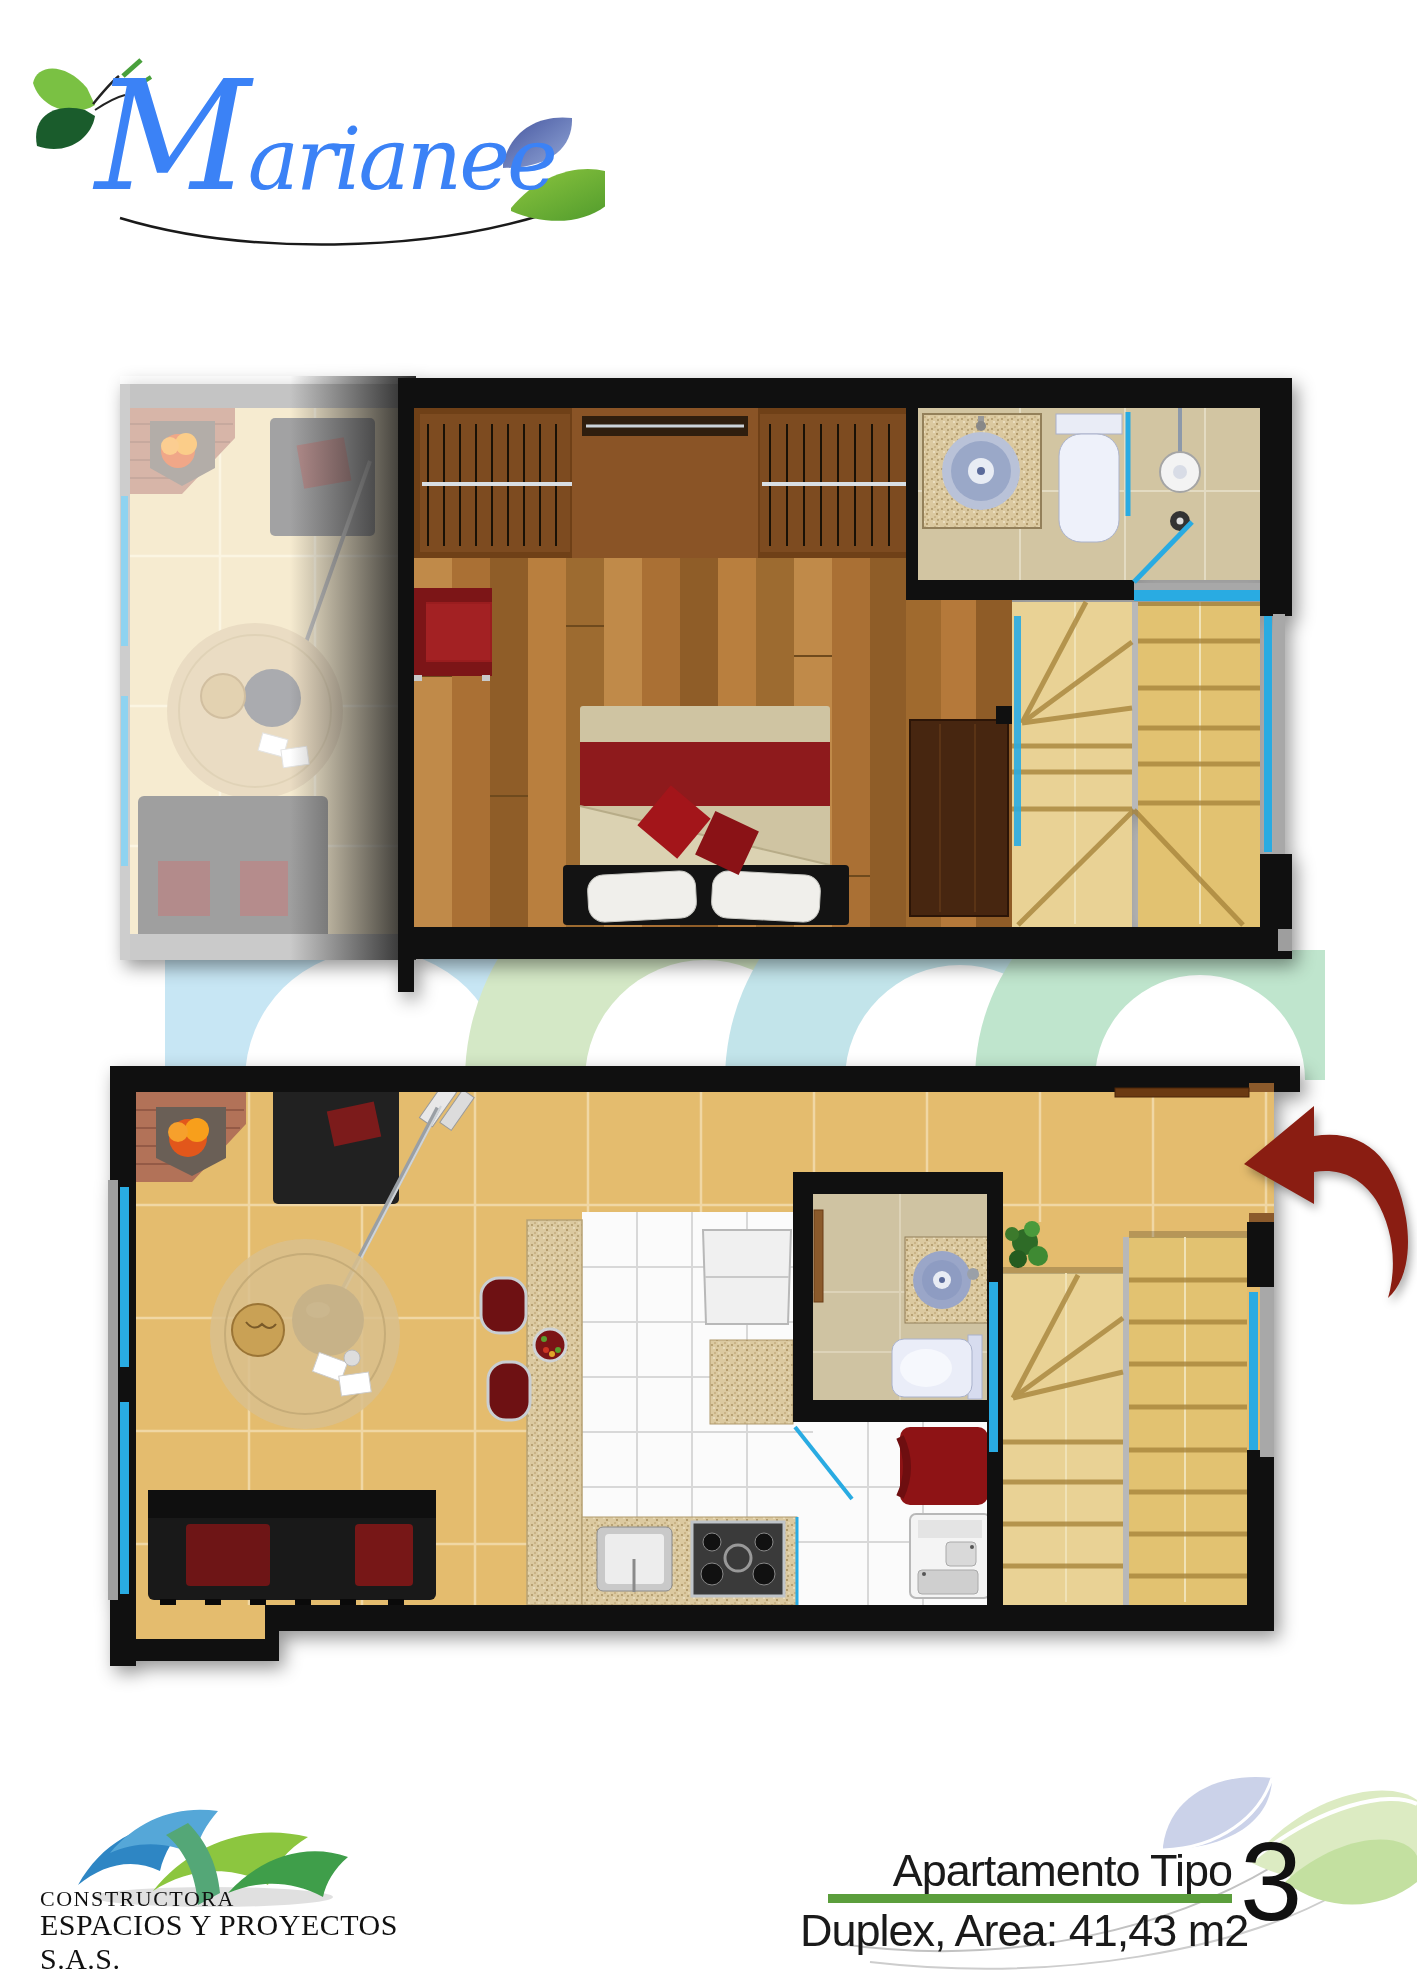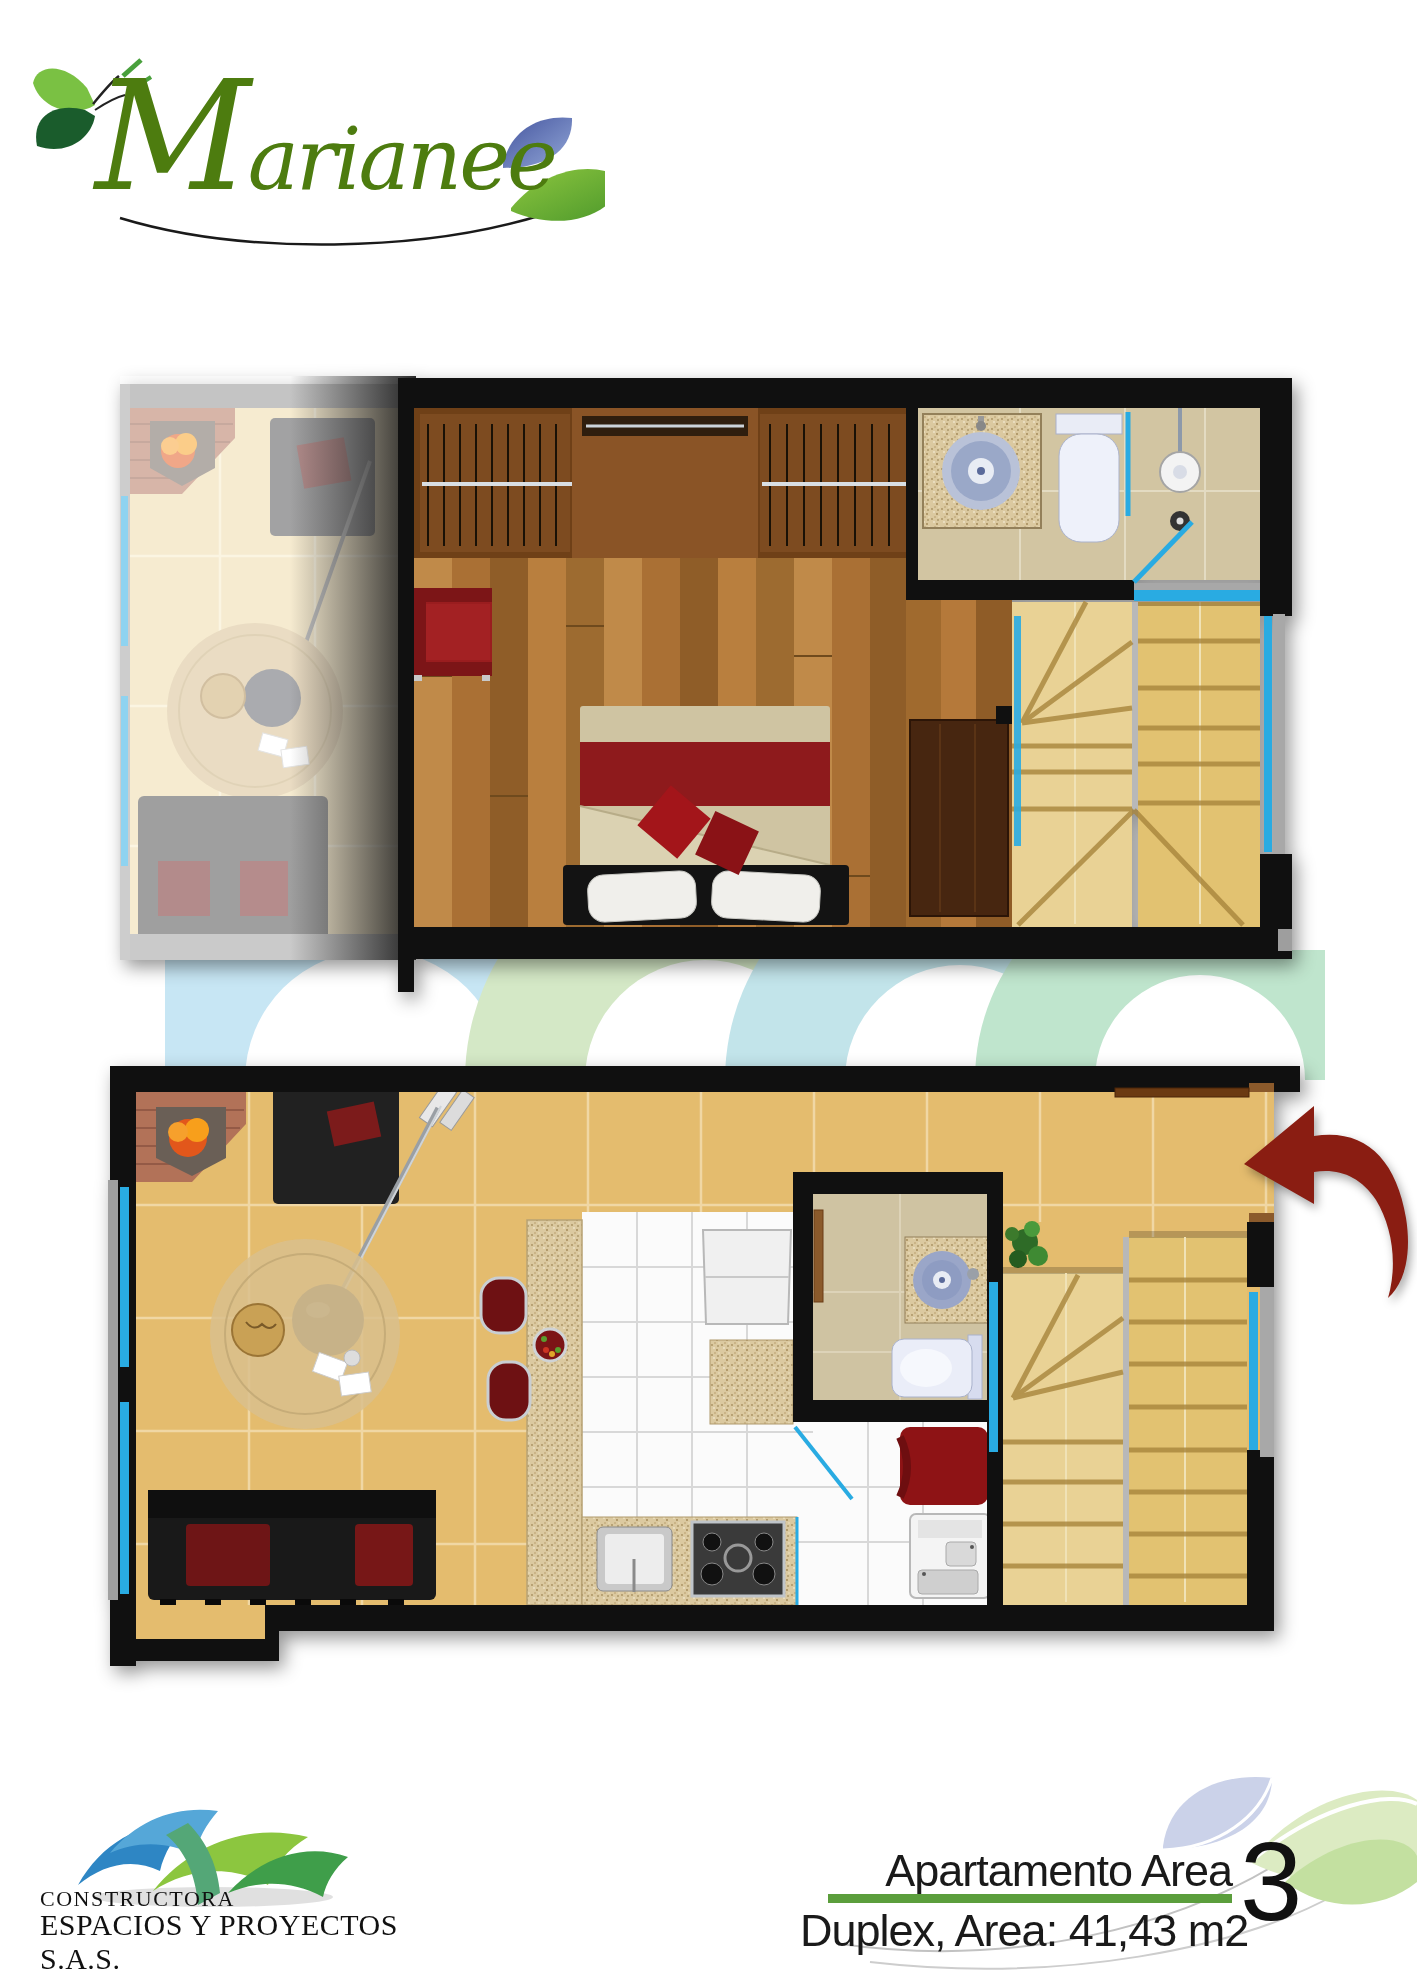--- a/index.html
+++ b/index.html
@@ -2,21 +2,21 @@
 <html><head>
 <meta charset="utf-8">
 <style>
   html,body{margin:0;padding:0;background:#ffffff;}
   .page{position:relative;width:1417px;height:1984px;background:#fff;overflow:hidden;
         font-family:"Liberation Sans",sans-serif;color:#1a1a1a;}
   .abs{position:absolute;}
   .plan-svg{filter:drop-shadow(5px 7px 9px rgba(0,0,0,.42));}
   .arrow-svg{filter:drop-shadow(3px 5px 5px rgba(0,0,0,.35));}
   .brand-text{font-family:"DejaVu Serif",serif;font-style:italic;font-size:86px;
-              letter-spacing:-3px;line-height:118px;color:#4d7c0f;white-space:nowrap;}
+              letter-spacing:-3px;line-height:118px;color:#3b82f6;white-space:nowrap;}
   .brand-text::first-letter{font-size:152px;}
   .company-line1{font-family:"Liberation Serif",serif;font-size:22px;letter-spacing:1.5px;color:#111;}
   .company-line2{font-family:Liberation Serif, serif;font-size:30px;letter-spacing:.5px;color:#111;}
   .apt-line{font-size:45px;letter-spacing:-1px;text-align:right;width:432px;white-space:nowrap;}
   .apt-rule{background:#5b9e3c;}
   .apt-number{font-size:112px;line-height:1;color:#111;}
 </style>
 </head>
 <body>
 
@@ -562,19 +562,19 @@
   <div class="abs" style="left:780px;top:1764px;width:637px;height:220px;">
     <svg class="abs" style="left:0;top:0;" width="637" height="220" viewBox="0 0 637 220">
       <path d="M60,180 C240,205 400,160 500,98" stroke="#c2c2c2" stroke-width="2" fill="none"></path>
       <path d="M90,198 C280,220 460,185 560,128" stroke="#cdcdcd" stroke-width="2" fill="none"></path>
       <path d="M383,82 C390,30 440,8 492,14 C492,50 460,84 383,86 Z" fill="#cbd2e9"></path>
       <path d="M470,98 C525,28 610,14 637,36 L637,96 C600,128 520,124 470,98 Z" fill="#dcebc2"></path>
       <path d="M505,118 C560,68 625,66 637,92 L637,118 C600,148 545,148 505,118 Z" fill="#c3e0a0"></path>
       <path d="M383,86 C440,84 480,52 492,14" stroke="#fff" stroke-width="3" fill="none"></path>
       <path d="M470,98 C540,40 610,26 637,40" stroke="#fff" stroke-width="4" fill="none"></path>
     </svg>
-    <div class="abs apt-line" style="left:20px;top:81px;">Apartamento Area</div>
+    <div class="abs apt-line" style="left:20px;top:81px;">Apartamento Tipo</div>
     <div class="abs apt-rule" style="left:48px;top:130px;width:404px;height:9px;"></div>
     <div class="abs apt-line" style="left:20px;top:141px;">Duplex, Area: 41,43 m2</div>
     <div class="abs apt-number" style="left:460px;top:62px;">3</div>
   </div>
 
 </div>
 
 </body></html>

